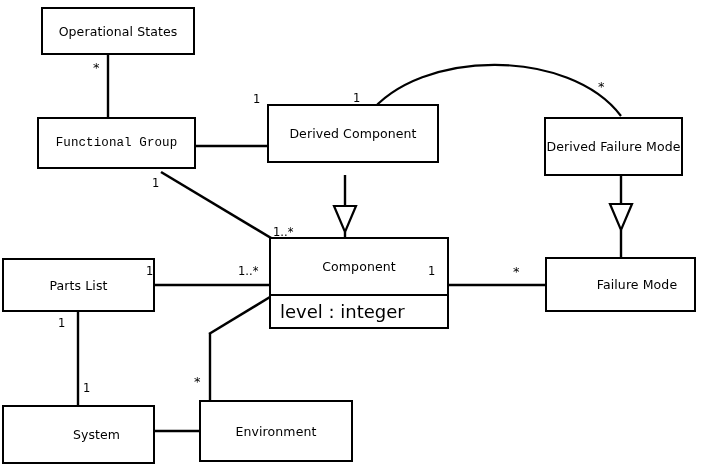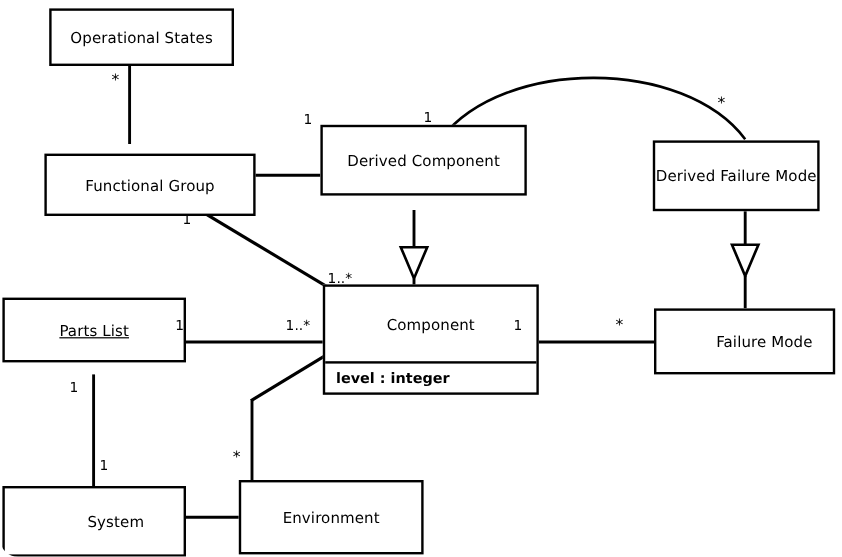--- a/index.html
+++ b/index.html
@@ -8,21 +8,20 @@
     padding: 0;
     background: #ffffff;
   }
   #diagram {
     position: relative;
     width: 702px;
     height: 464px;
     background: #ffffff;
     font-family: "DejaVu Sans", sans-serif;
     overflow: hidden;
-    border-radius: 15px;
   }
   #edge-layer {
     position: absolute;
     left: 0;
     top: 0;
     width: 702px;
     height: 464px;
     pointer-events: none;
   }
   .uml-class {
@@ -40,24 +39,23 @@
     align-items: center;
     justify-content: center;
     font-size: 12.5px;
     color: #000000;
     letter-spacing: 0.1px;
     white-space: nowrap;
   }
   .uml-attrs {
     border-top: 2px solid #000000;
     padding: 5px 0 5px 9px;
-    font-size: 12px;
+    font-size: 18px;
     color: #000000;
     white-space: nowrap;
-    font-weight: bold;
   }
   .mult {
     position: absolute;
     font-size: 11.5px;
     color: #000000;
     white-space: nowrap;
     z-index: 3;
     line-height: 1;
   }
   .mult-star {
@@ -96,33 +94,33 @@
     <line x1="155" y1="431" x2="199" y2="431" stroke="#000000" stroke-width="2.4"></line>
 
     <line x1="210" y1="400" x2="210" y2="334" stroke="#000000" stroke-width="2.4"></line>
     <line x1="209" y1="334" x2="270" y2="297" stroke="#000000" stroke-width="2.6"></line>
   </svg>
 
   <div class="uml-class" style="left:41px; top:7px; width:154px; height:48px;">
     <div class="uml-name">Operational States</div>
   </div>
 
-  <div class="uml-class" style="left:37px; top:128px; width:176px; height:52px;">
+  <div class="uml-class" style="left:37px; top:117px; width:159px; height:52px;font-family:Liberation Mono, monospace;">
     <div class="uml-name">Functional Group</div>
   </div>
 
   <div class="uml-class" style="left:267px; top:104px; width:172px; height:59px;text-align:center;">
     <div class="uml-name">Derived Component</div>
   </div>
 
   <div class="uml-class" style="left:544px; top:117px; width:139px; height:59px;align-items:center;">
     <div class="uml-name">Derived Failure Mode</div>
   </div>
 
-  <div class="uml-class" style="left:2px; top:248px; width:153px; height:54px;text-decoration:underline;">
+  <div class="uml-class" style="left:2px; top:258px; width:153px; height:54px;">
     <div class="uml-name">Parts List</div>
   </div>
 
   <div class="uml-class" style="left:269px; top:237px; width:180px; height:92px;">
     <div class="uml-name">Component</div>
     <div class="uml-attrs">level : integer</div>
   </div>
 
   <div class="uml-class" style="left:545px; top:257px; width:151px; height:55px;padding-left:33px;">
     <div class="uml-name">Failure Mode</div>

